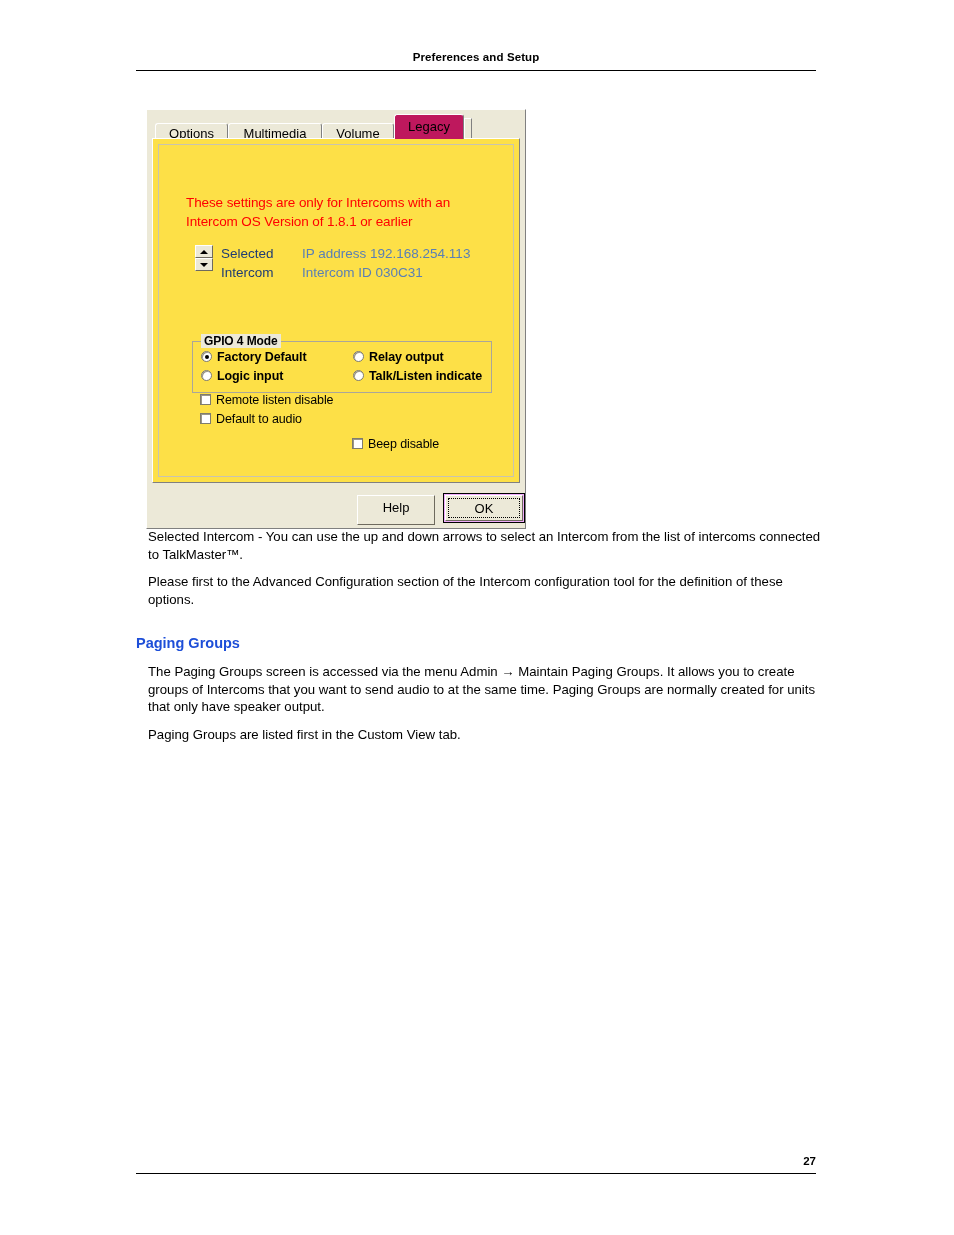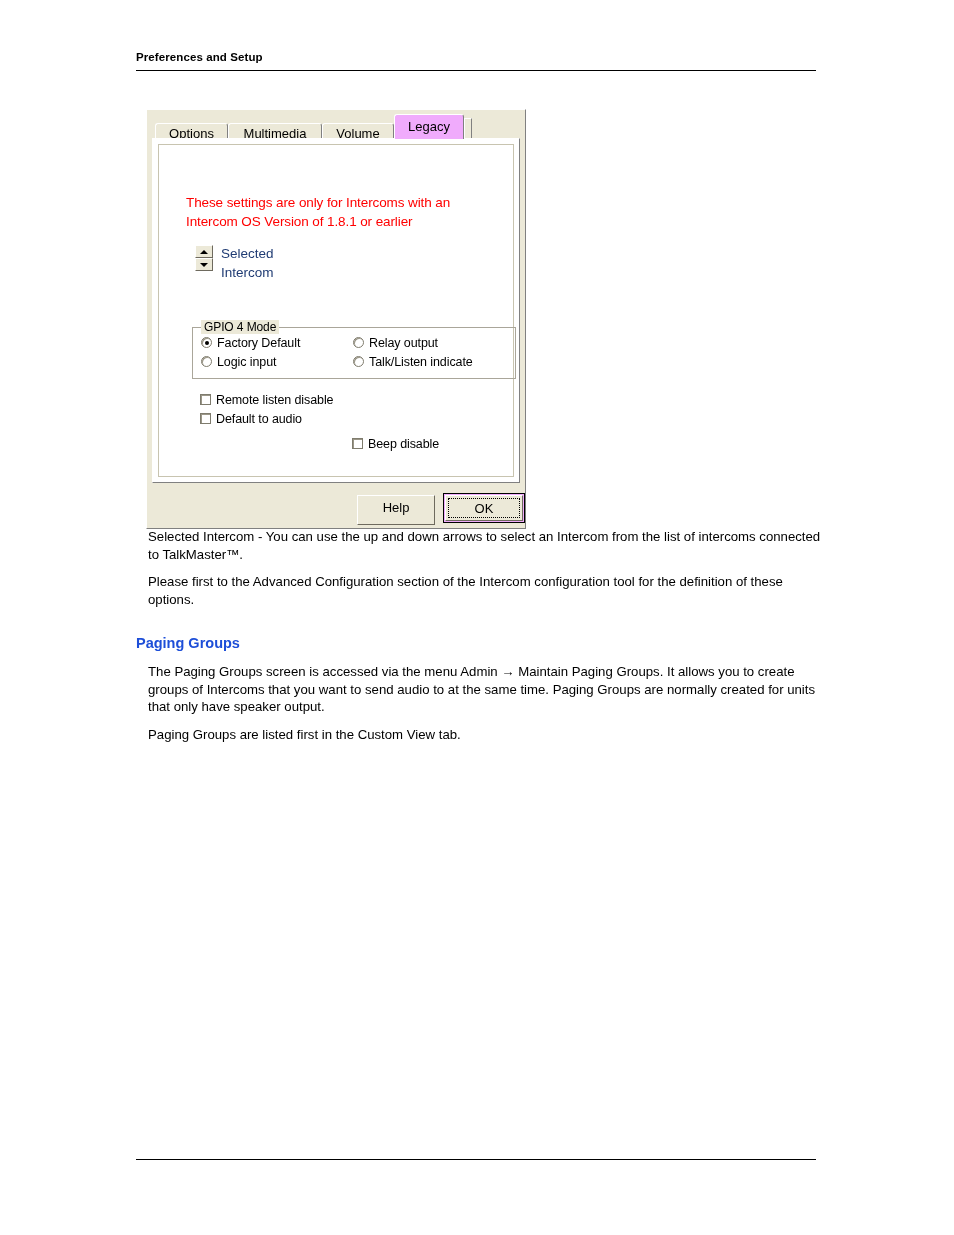--- a/index.html
+++ b/index.html
@@ -17,21 +17,21 @@
   }
 
   
   .page-header {
     position: absolute;
     left: 136px;
     top: 50px;
     width: 680px;
   }
   .page-header .hdr-text {
-    text-align: left;
+    text-align: center;
     font-size: 11.5px;
     font-weight: bold;
     letter-spacing: 0.1px;
     line-height: 14px;
     color: #000;
   }
   .page-header .hdr-rule {
     margin-top: 6px;
     border-bottom: 1.6px solid #000;
   }
@@ -90,21 +90,21 @@
     font-size: 13px;
     color: #000;
     line-height: 20px;
     text-align: center;
     border-radius: 3px 3px 0 0;
     padding: 0 6px;
   }
   .tab.active {
     height: 25px;
     line-height: 24px;
-    background: #f0abfc;
+    background: #be185d;
     z-index: 5;
     border-top: 1px solid #ffffff;
     border-left: 1px solid #ffffff;
     border-right: 1px solid #808080;
   }
   
   .tab-stub {
     position: absolute;
     bottom: 0;
     height: 21px;
@@ -116,21 +116,21 @@
     background: #ece9d8;
   }
 
   
   .tab-body {
     position: absolute;
     left: 5px;
     top: 28px;
     right: 5px;
     height: 345px;
-    background: #ffffff;
+    background: #fde047;
     border-top: 1px solid #ffffff;
     border-left: 1px solid #ffffff;
     border-right: 1px solid #808080;
     border-bottom: 1px solid #808080;
     box-sizing: border-box;
   }
   .tab-body-inner {
     position: absolute;
     left: 5px;
     top: 5px;
@@ -214,26 +214,27 @@
     color: #000;
     letter-spacing: -0.2px;
     padding-left: 30px;
     box-sizing: border-box;
   }
 
   
   .groupbox {
     position: absolute;
     left: 33px;
-    top: 182px;
-    width: 324px;
+    top: 196px;
+    width: 300px;
     height: 52px;
     border: 1px solid #aaa69a;
     border-top-color: #aaa69a;
     box-sizing: border-box;
+    font-weight: bold;
   }
   .groupbox .legend {
     position: absolute;
     left: 8px;
     top: -8px;
     background: #ece9d8;
     padding: 0 3px;
     font-size: 12px;
     color: #000;
     letter-spacing: -0.1px;
@@ -395,20 +396,24 @@
         <div class="spin-btn spin-down">
             <span class="arrow"></span>
           </div>
       </div>
 
       <div class="sel-labels">
         <div>Selected</div>
         <div>Intercom</div>
       </div>
 
+      <div class="sel-values">
+        <div>IP address 192.168.254.113</div>
+        <div>Intercom ID 030C31</div>
+      </div>
 
 
       <div class="groupbox">
         <div class="legend">GPIO 4  Mode</div>
 
         <div class="opt-row" style="left:8px; top:8px;">
           <span class="radio on"></span><span>Factory Default</span>
         </div>
         <div class="opt-row" style="left:8px; top:27px;">
           <span class="radio"></span><span>Logic input</span>
@@ -447,14 +452,15 @@
 
 <div class="doc-body">
   <p class="para">Selected Intercom - You can use the up and down arrows to select an Intercom from the list of intercoms connected to TalkMaster™.</p>
   <p class="para">Please first to the Advanced Configuration section of the Intercom configuration tool for the definition of these options.</p>
   <h2 class="section">Paging Groups</h2>
   <p class="para">The Paging Groups screen is accessed via the menu Admin → Maintain Paging Groups. It allows you to create groups of Intercoms that you want to send audio to at the same time. Paging Groups are normally created for units that only have speaker output.</p>
   <p class="para">Paging Groups are listed first in the Custom View tab.</p>
 </div>
 
 <div class="page-footer">
+  <div class="ftr-text">27</div>
   <div class="ftr-rule"></div>
 </div>
 
 </body></html>

